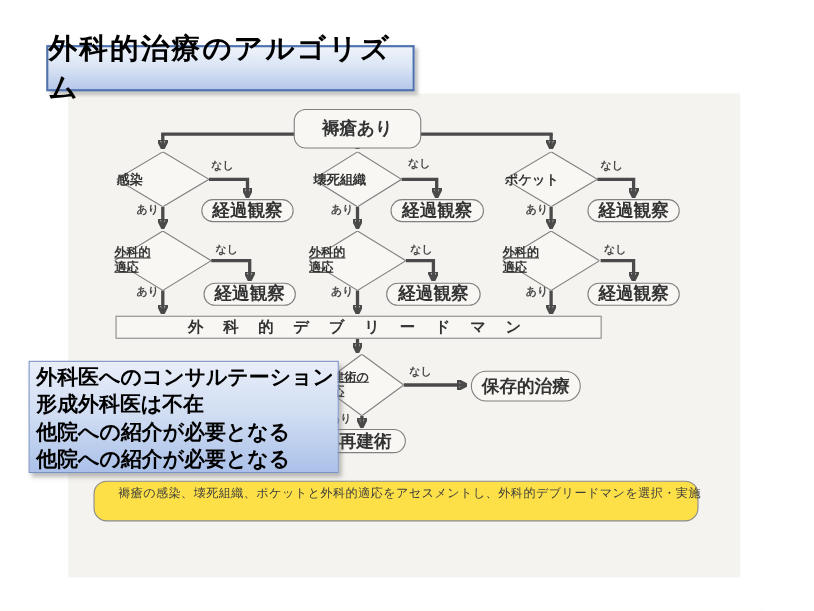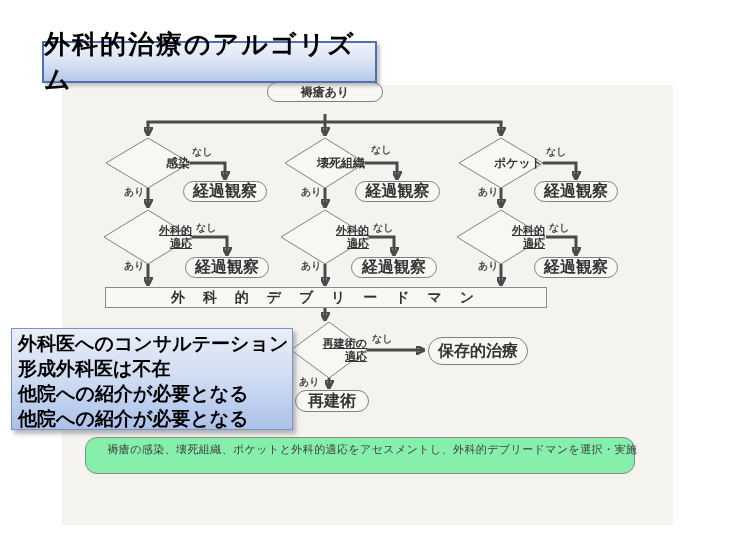--- a/index.html
+++ b/index.html
@@ -9,39 +9,39 @@
   #paper{left:62px;top:85px;width:611px;height:440px;background:#f4f3ef;}
   #conn{left:0;top:0;width:740px;height:555px;pointer-events:none;}
   #conn path{fill:none;stroke:#4a4a4a;stroke-width:3px;}
   .pill{background:#f8f7f4;border:1px solid #808080;border-radius:11px;
         display:flex;align-items:center;justify-content:center;
         font-size:16px;font-weight:600;color:#333;z-index:3;}
   .dia{z-index:3;}
   .dia svg{position:absolute;left:0;top:0;width:100%;height:100%;}
   .dia polygon{fill:#f8f7f4;stroke:#808080;stroke-width:1px;vector-effect:non-scaling-stroke;}
   .dia .dtxt{position:absolute;inset:0;display:flex;flex-direction:column;
-             align-items:flex-end;justify-content:center;font-size:12px;font-weight:600;
+             align-items:flex-start;justify-content:center;font-size:12px;font-weight:600;
              color:#333;line-height:13px;text-align:center;}
   .dia .dtxt .sm{font-size:11px;text-decoration:underline;}
   .lbl{font-size:10px;font-weight:600;color:#4a4a4a;z-index:3;line-height:11px;}
   #debride{background:#f8f7f4;border:1px solid #8a8a8a;display:flex;align-items:center;
            justify-content:center;font-size:14px;font-weight:700;letter-spacing:7px;
            color:#333;z-index:3;}
   #title-bar{left:42px;top:41px;width:335px;height:42px;z-index:6;
              background:linear-gradient(180deg,#eef3fb 0%,#dbe5f5 45%,#b6c8ea 100%);
              border:2px solid #4f72ae;box-shadow:3px 3px 3px rgba(125,125,125,.45);
              display:flex;align-items:center;justify-content:center;
              font-size:26px;font-weight:700;letter-spacing:2px;color:#000;}
-  #note-box{left:11px;top:328px;width:282px;height:102px;z-index:5;
+  #note-box{left:26px;top:328px;width:282px;height:102px;z-index:5;
             background:linear-gradient(180deg,#e9eef9 0%,#cfdcf2 50%,#abc1e9 100%);
             border:1px solid #7a93c7;box-shadow:3px 4px 4px rgba(120,120,120,.5);
             padding:2px 0 0 6px;}
   #note-box .nline{font-size:19px;font-weight:700;line-height:25px;color:#000;white-space:nowrap;}
   #caption-box{left:85px;top:437px;width:550px;height:37px;z-index:3;
-               background:#86efac;border:1px solid #8a8a8a;border-radius:12px;
+               background:#fde047;border:1px solid #8a8a8a;border-radius:12px;
                padding:3px 0 0 10px;}
   #caption-box .cline{font-size:11px;line-height:16px;letter-spacing:.4px;color:#3c3c3c;white-space:nowrap;}
 </style>
 </head>
 <body>
 
 <div id="stage">
 
   <div id="paper" class="abs"></div>
 
@@ -66,21 +66,21 @@
     <path d="M369,237 L394,237 L394,255" marker-end="url(#arw)"></path>
     <path d="M546,237 L576,237 L576,255" marker-end="url(#arw)"></path>
     <path d="M148,264 L148,285" marker-end="url(#arw)"></path>
     <path d="M325,264 L325,285" marker-end="url(#arw)"></path>
     <path d="M501,264 L501,285" marker-end="url(#arw)"></path>
     <path d="M325,308 L325,320" marker-end="url(#arw)"></path>
     <path d="M367,350 L424,350" marker-end="url(#arw)"></path>
     <path d="M329,378 L329,388" marker-end="url(#arw)"></path>
   </svg>
 
-  <div class="abs pill" style="left:267px;top:82px;width:116px;height:20px;font-size:12px;">褥瘡あり</div>
+  <div class="abs pill" style="left:267px;top:99px;width:116px;height:36px;font-size:16px;">褥瘡あり</div>
 
   <div class="abs dia" style="left:106px;top:138px;width:84px;height:50px;">
     <svg viewBox="0 0 100 100" preserveAspectRatio="none">
         <polygon points="50,0 100,50 50,100 0,50"></polygon>
       </svg>
     <div class="dtxt">
         <span>感染</span>
       </div>
   </div>
   <div class="abs dia" style="left:285px;top:138px;width:80px;height:50px;">

